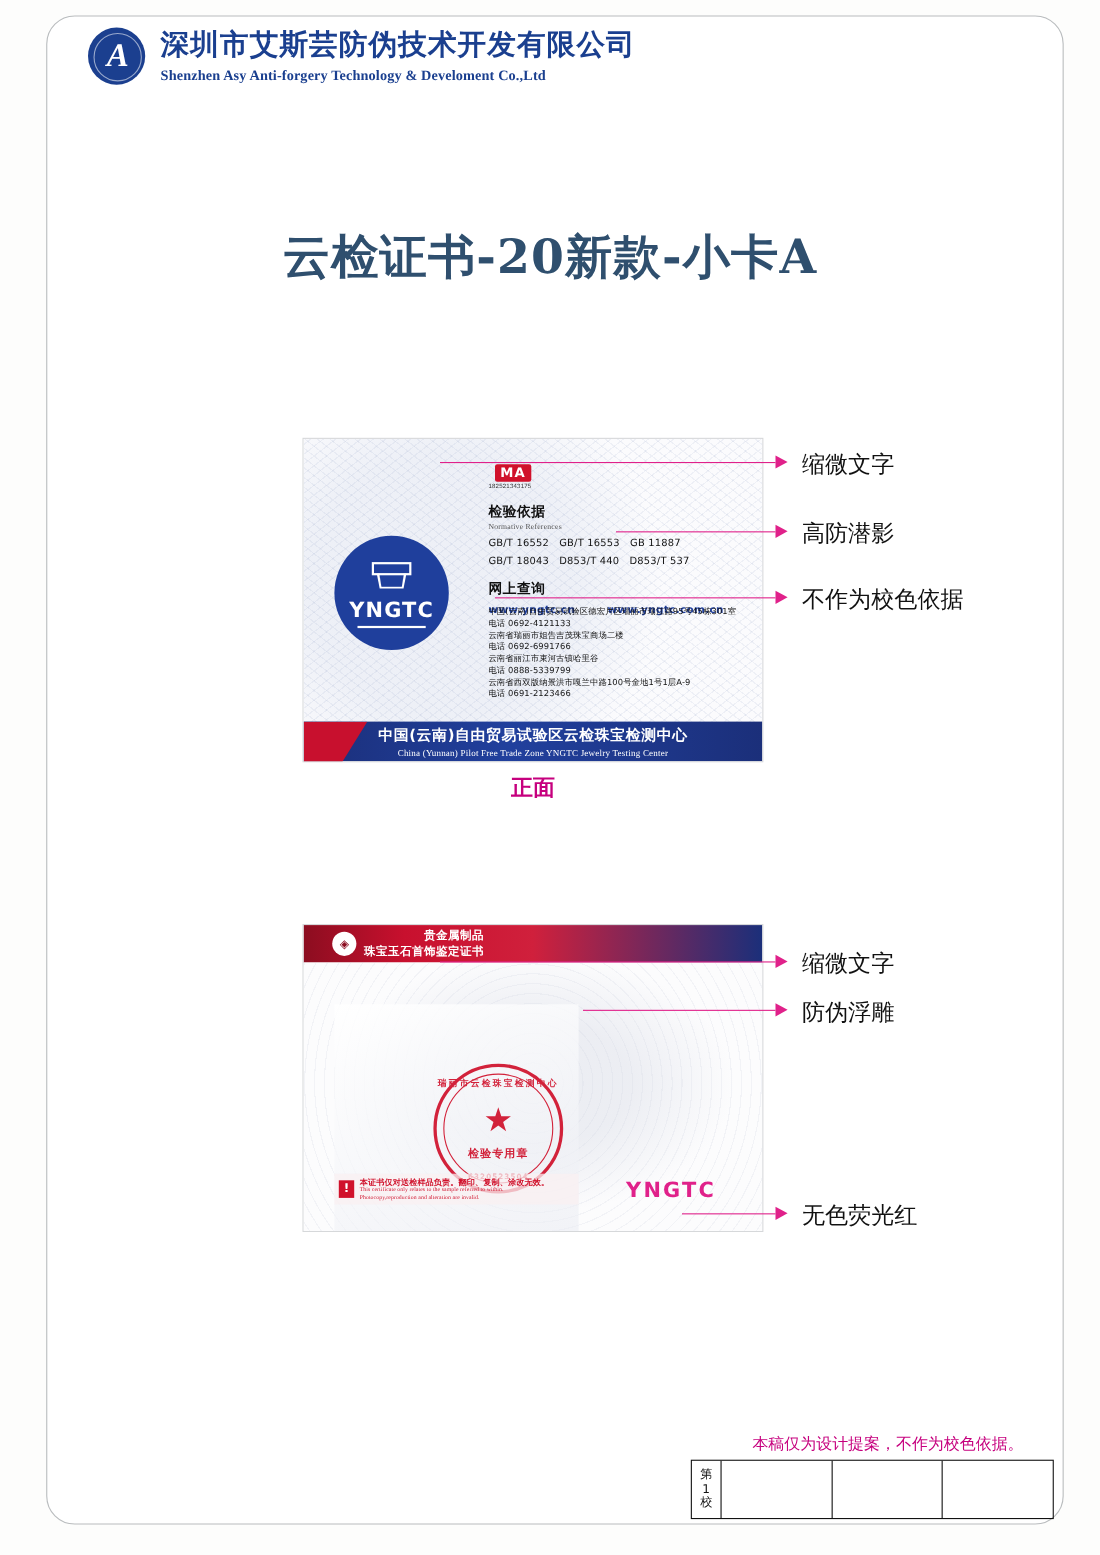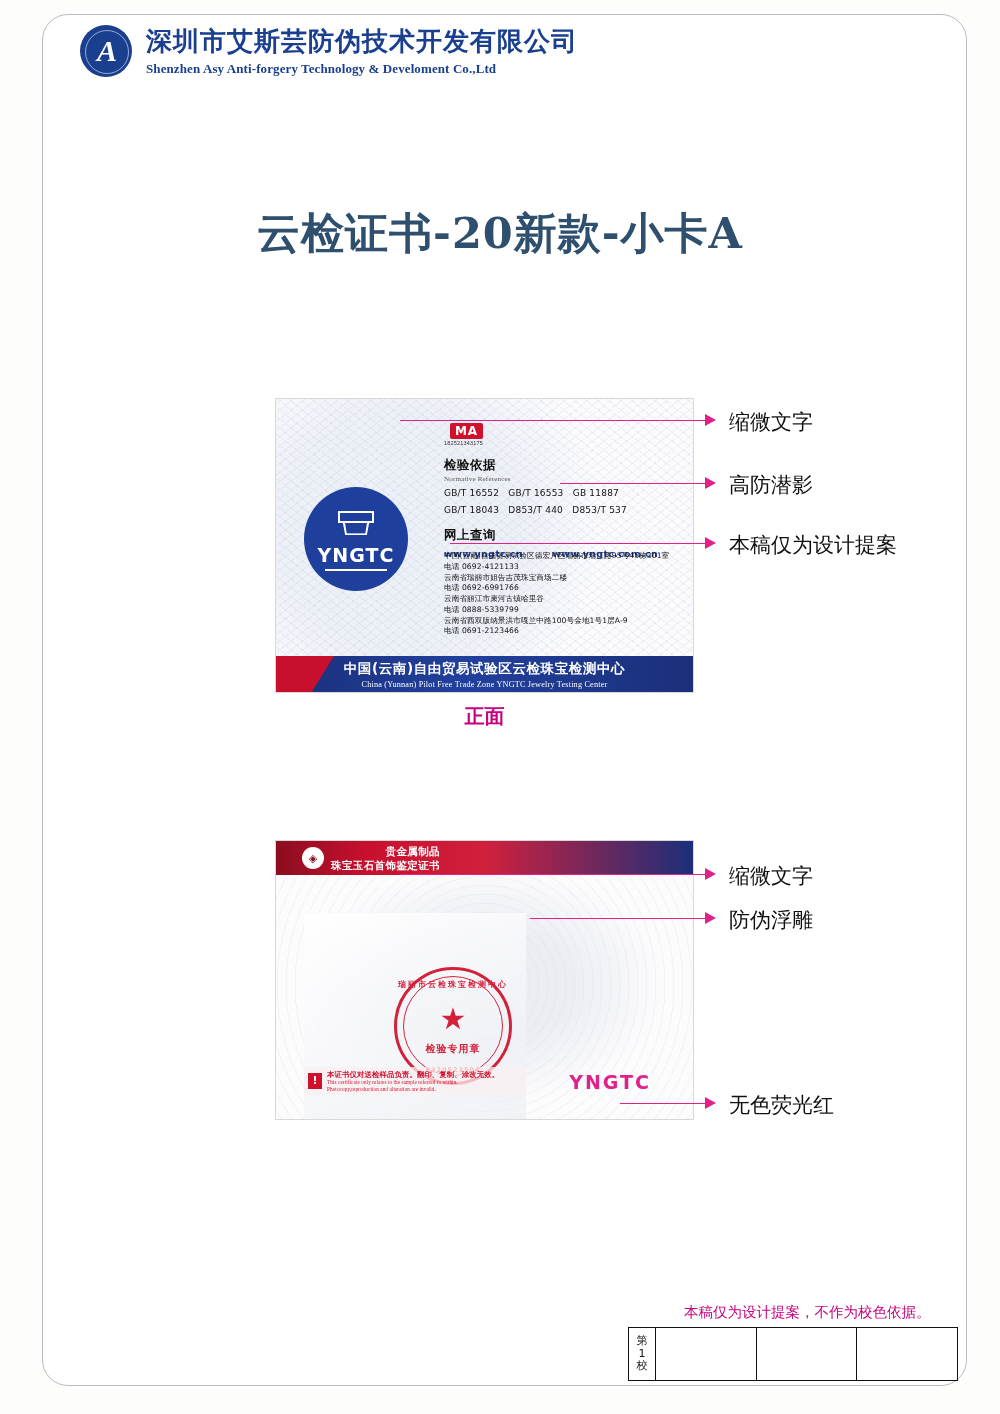--- a/index.html
+++ b/index.html
@@ -571,21 +571,21 @@
   <div class="leader" style="left:400px; top:420px; width:305px;"></div>
   <div class="arrow" style="left:705px; top:414px;"></div>
   <div class="callout-label" style="left:729px; top:408px;">缩微文字</div>
 
   <div class="leader" style="left:560px; top:483px; width:145px;"></div>
   <div class="arrow" style="left:705px; top:477px;"></div>
   <div class="callout-label" style="left:729px; top:471px;">高防潜影</div>
 
   <div class="leader" style="left:450px; top:543px; width:255px;"></div>
   <div class="arrow" style="left:705px; top:537px;"></div>
-  <div class="callout-label" style="left:729px; top:531px;">本稿仅为设计提案</div>
+  <div class="callout-label" style="left:729px; top:531px;">不作为校色依据</div>
 
   <div class="card-back">
     <div class="back-header">
       <div class="bh-logo">◈</div>
       <div class="bh-txt">
         <div class="bh1">贵金属制品</div>
         <div class="bh2">珠宝玉石首饰鉴定证书</div>
       </div>
     </div>
 

